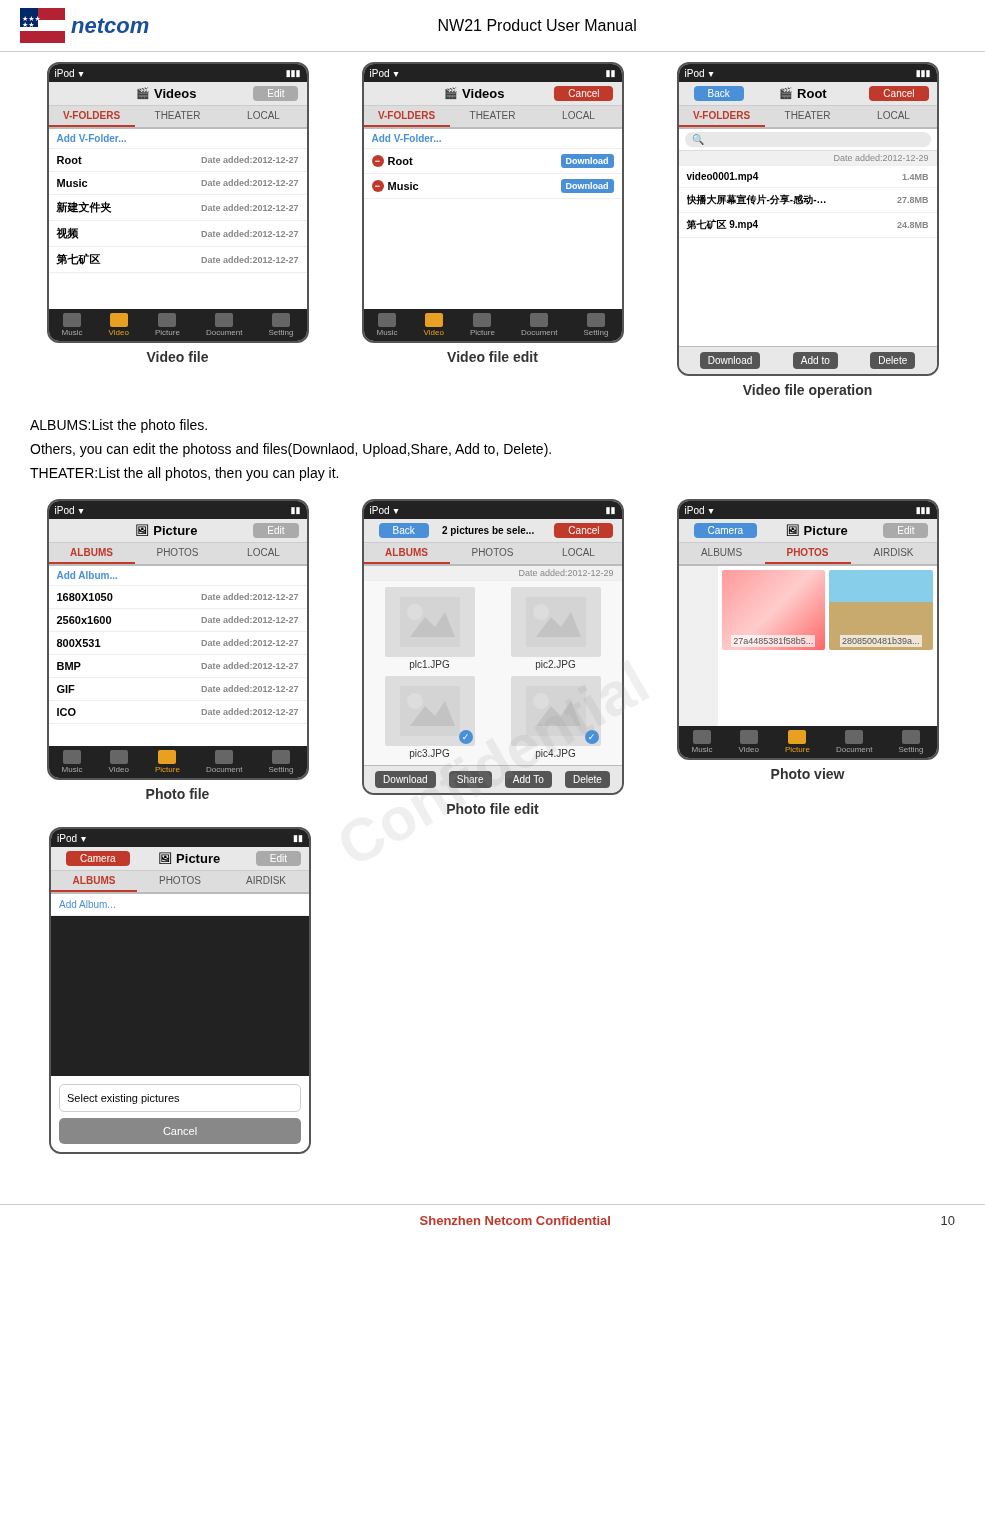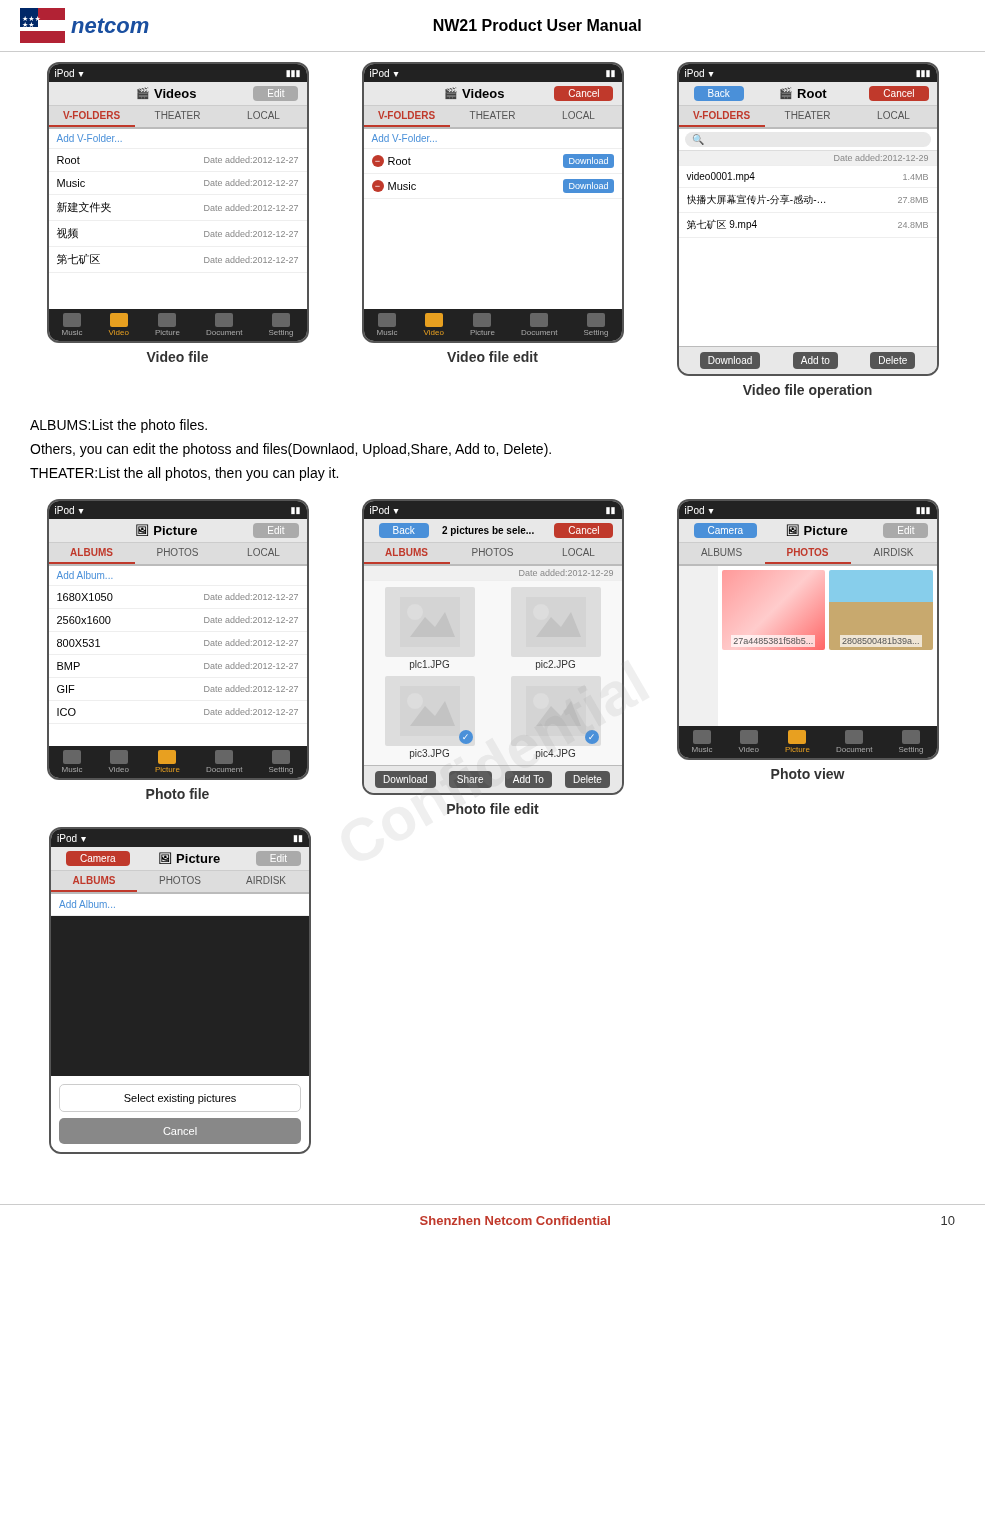--- a/index.html
+++ b/index.html
@@ -25,21 +25,21 @@
       gap: 6px;
     }
     .logo-text {
       font-size: 22px;
       font-weight: bold;
       color: #1a4fa0;
       font-style: italic;
     }
     .page-title-center {
       font-size: 16px;
-      font-weight: bold;
+      font-weight: normal;
       text-align: center;
       flex: 1;
     }
     .page-num {
       font-size: 14px;
       color: #333;
       min-width: 40px;
       text-align: right;
     }
     .main-content {
@@ -142,20 +142,21 @@
       border-bottom: 2px solid transparent;
     }
     .tab-bar .tab.active {
       color: #c0392b;
       border-bottom: 2px solid #c0392b;
       font-weight: bold;
     }
     .phone-list {
       background: #fff;
       min-height: 180px;
+      font-weight: bold;
     }
     .phone-list-item {
       display: flex;
       justify-content: space-between;
       align-items: center;
       padding: 5px 8px;
       border-bottom: 1px solid #eee;
       font-size: 11px;
     }
     .phone-list-item .item-name { color: #000; }
@@ -330,21 +331,21 @@
       text-align: center;
       padding: 8px;
       border-radius: 5px;
       font-size: 12px;
       font-weight: bold;
       cursor: pointer;
     }
     .camera-btn-select {
       background: #fff;
       color: #000;
-      text-align: center;
+      text-align: left;
       padding: 7px;
       border-radius: 5px;
       font-size: 11px;
       border: 1px solid #ccc;
       cursor: pointer;
     }
     .camera-btn-cancel {
       background: #888;
       color: #fff;
       text-align: center;

